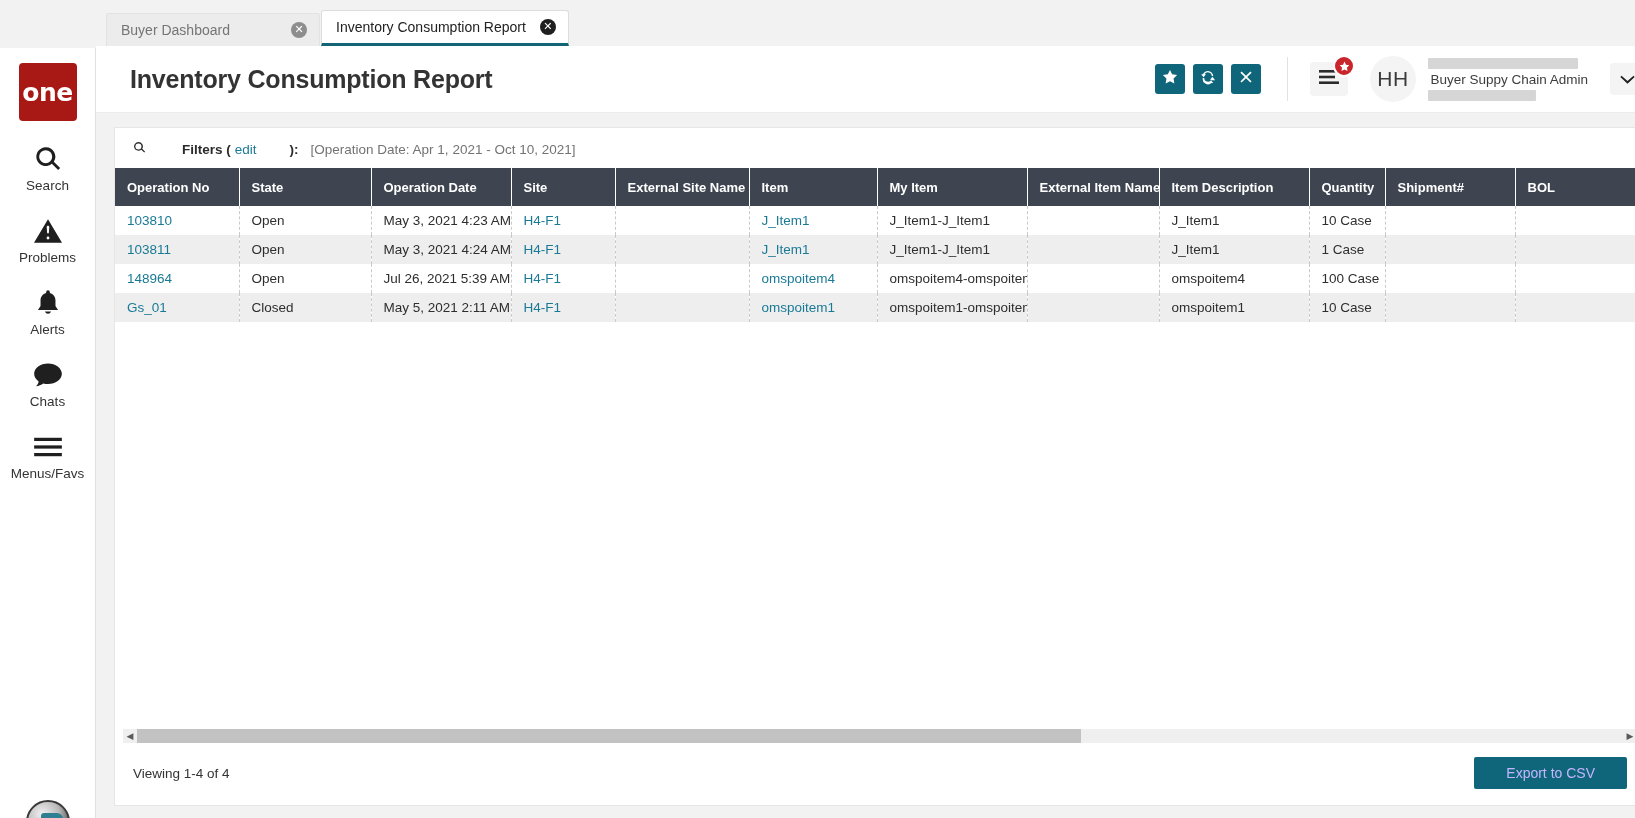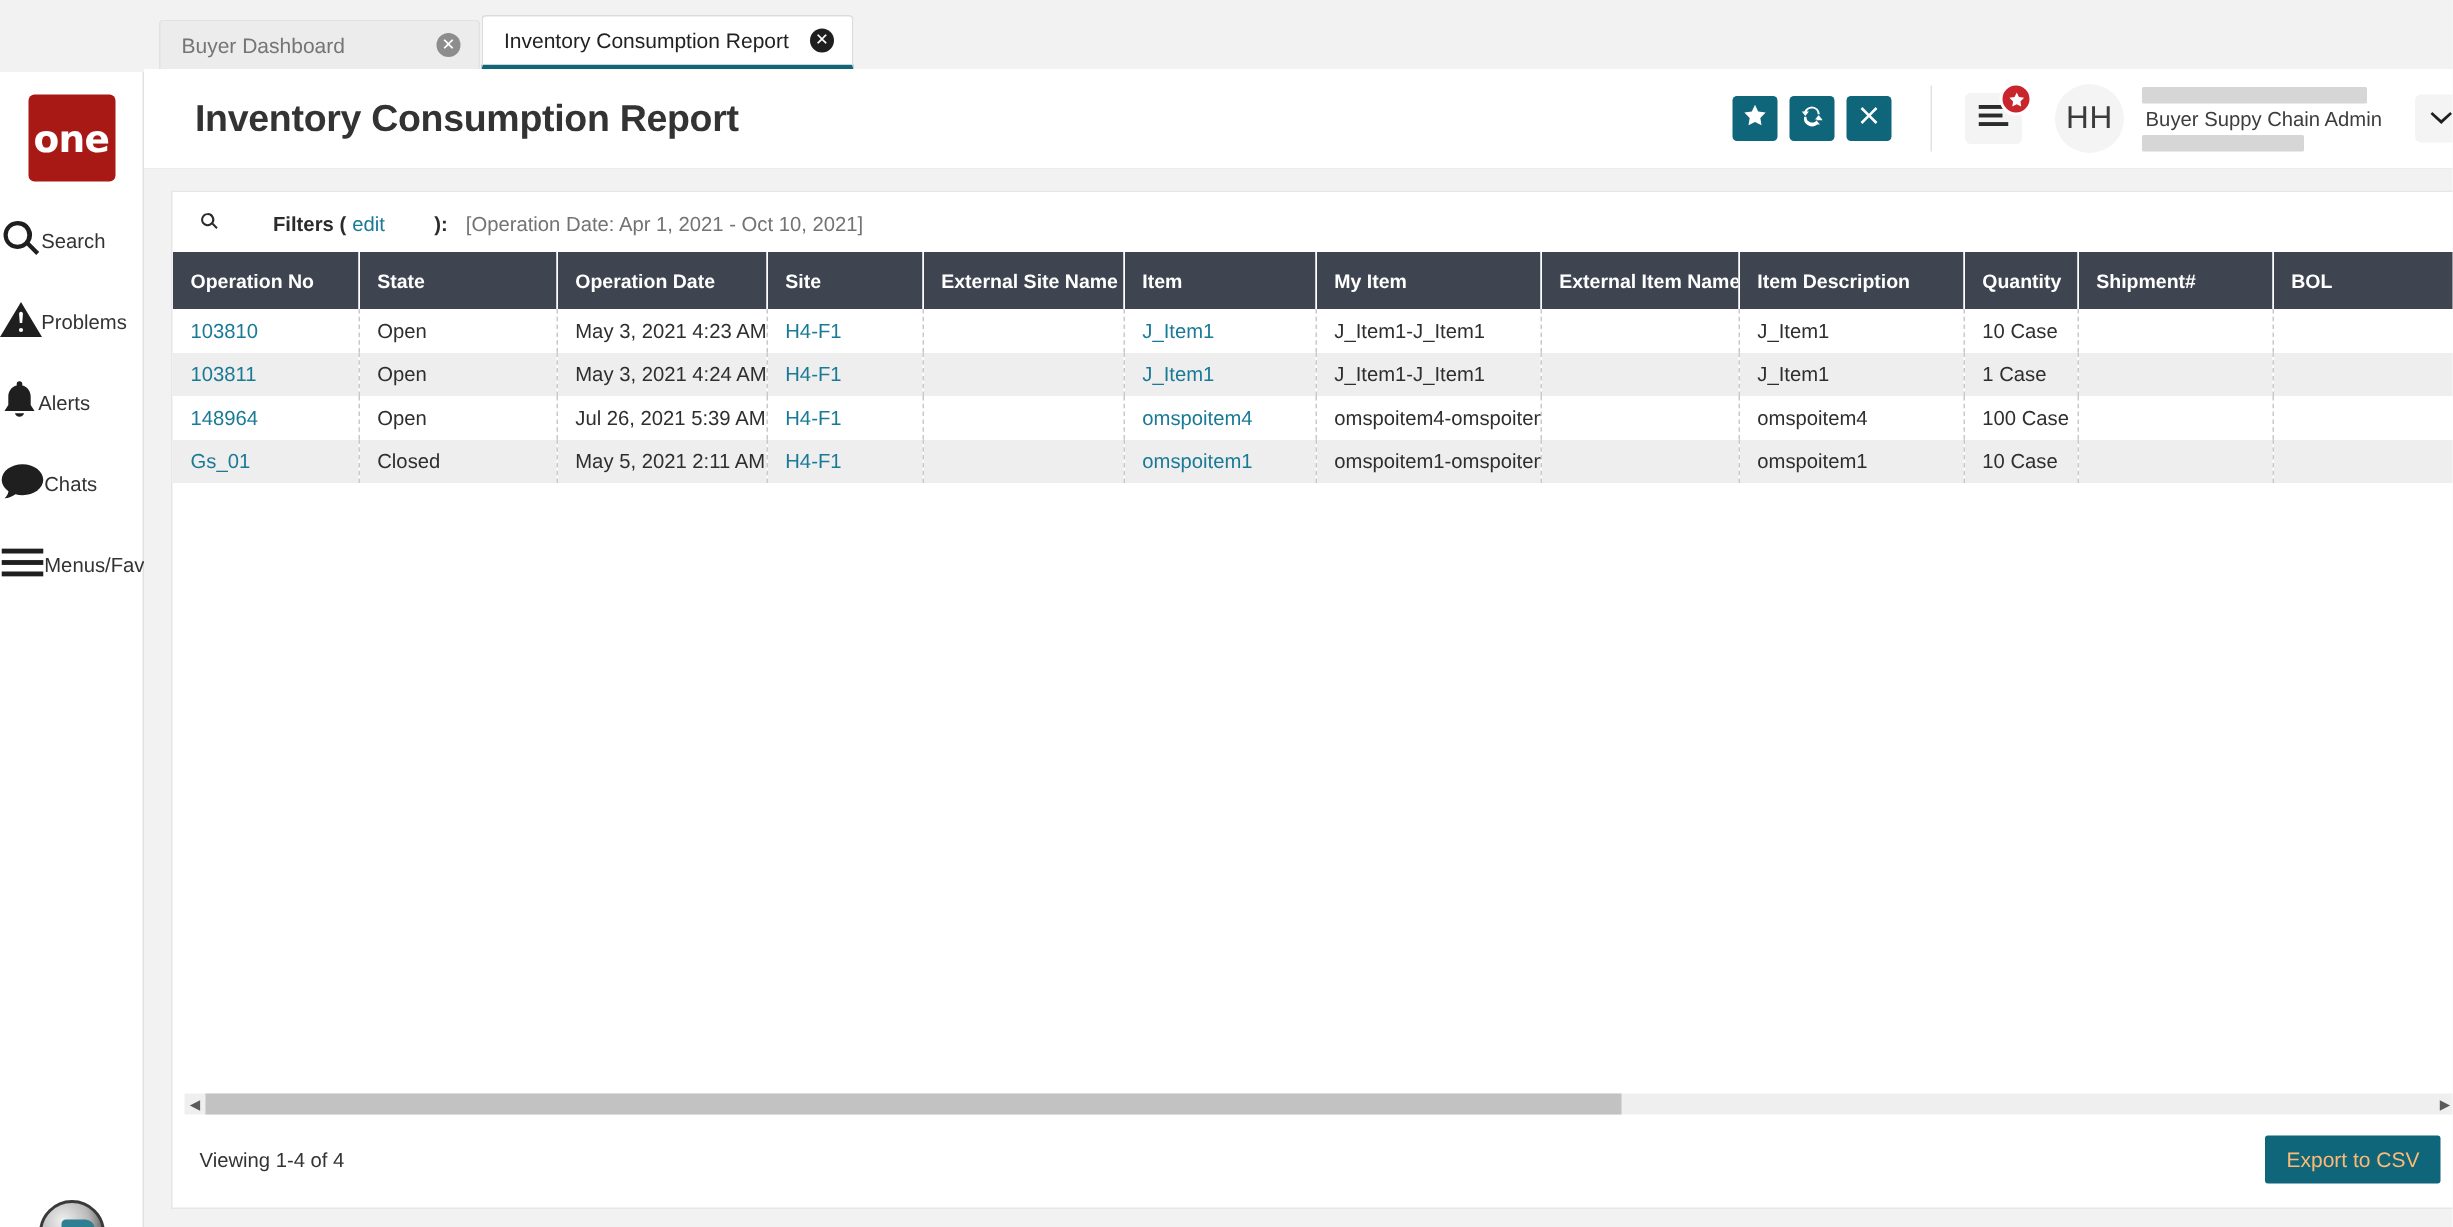--- a/index.html
+++ b/index.html
@@ -20,21 +20,21 @@
   }
   .logo {
     width: 58px; height: 58px; background: #a81916; border-radius: 4px;
     margin-top: 15px; display: flex; align-items: center; justify-content: center;
   }
   .logo-text {
     color: #fff; font-size: 25px; font-weight: 700; letter-spacing: -0.5px;
     font-family: "DejaVu Sans", sans-serif;
   }
   .nav-item {
-    width: 96px; display: flex; flex-direction: row; align-items: center;
+    width: 96px; display: flex; flex-direction: column; align-items: center;
     padding-top: 22px; cursor: pointer; position: relative;
   }
   .nav-icon { height: 32px; display:flex; align-items:center; justify-content:center; }
   .nav-icon svg { fill: #1f1f1f; }
   .nav-label { font-size: 13.5px; color: #333; margin-top: 3px; }
   .switch-badge {
     position: absolute; left: 66px; top: 22px;
     width: 24px; height: 22px; background: #3a6d96; border-radius: 3px;
     display: flex; align-items: center; justify-content: center;
   }
@@ -157,21 +157,21 @@
   .hscroll .arrow { width: 14px; text-align: center; font-size: 9px; color: #5a5a5a; cursor: pointer; line-height: 14px;}
   .hscroll .track { flex: 1 1 auto; height: 14px; position: relative; }
   .hscroll .thumb { position: absolute; left: 0; top: 0; height: 14px; width: 63.5%; background: #c2c2c2; cursor: pointer; }
 
   .card-footer {
     display: flex; align-items: center; justify-content: space-between;
     padding: 14px 18px 16px 18px;
   }
   .viewing { font-size: 13.5px; color: #333; }
   .export-btn {
-    background: #0f657a; color: #fdba74; font-size: 14px; padding: 8px 14px;
+    background: #0f657a; color: #c4b5fd; font-size: 14px; padding: 8px 32px;
     border: none; border-radius: 2px; cursor: pointer;
   }
 </style>
 </head>
 <body>
 
 <div id="app">
 
   <div class="sidebar">
     <div class="logo">

